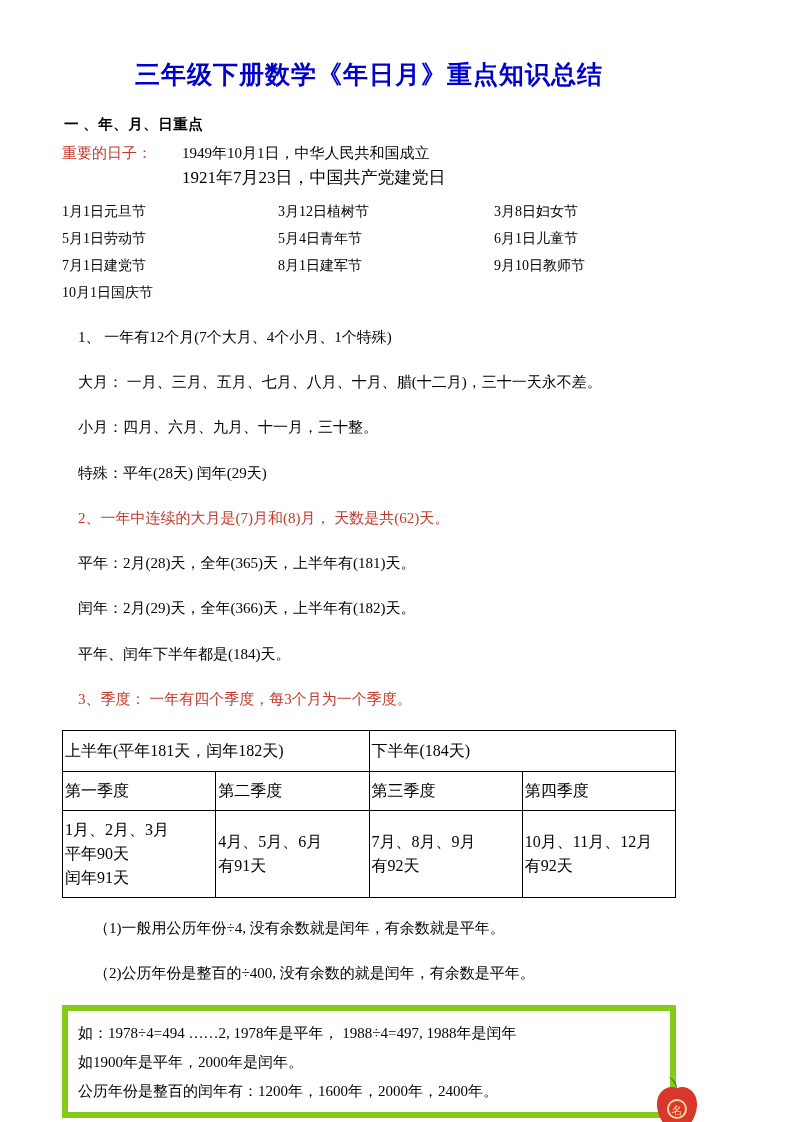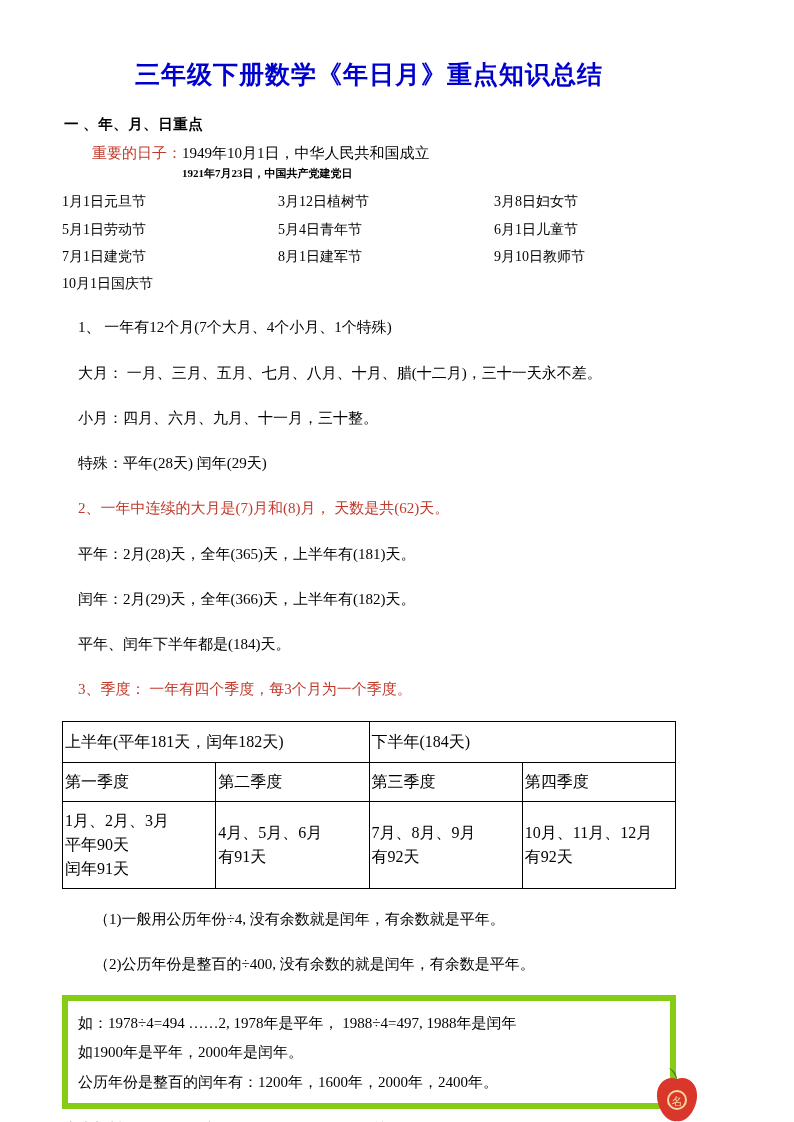--- a/index.html
+++ b/index.html
@@ -46,30 +46,28 @@
     color: #c0392b;
   }
   .redish {
     color: #cc3333;
   }
   .imp-label {
     color: #c0392b;
     font-size: 15px;
     width: 120px;
     flex: 0 0 120px;
-    text-align: right;
   }
   .imp-val {
     font-size: 15px;
   }
   .indent-date {
     padding-left: 120px;
-    font-size: 11px;
+    font-size: 17px;
     line-height: 1.55;
-    font-weight: bold;
   }
   .fest-row {
     display: flex;
     font-size: 14px;
     line-height: 1.95;
   }
   .fest-col {
     flex: 0 0 216px;
   }
   .fest-col.last {

